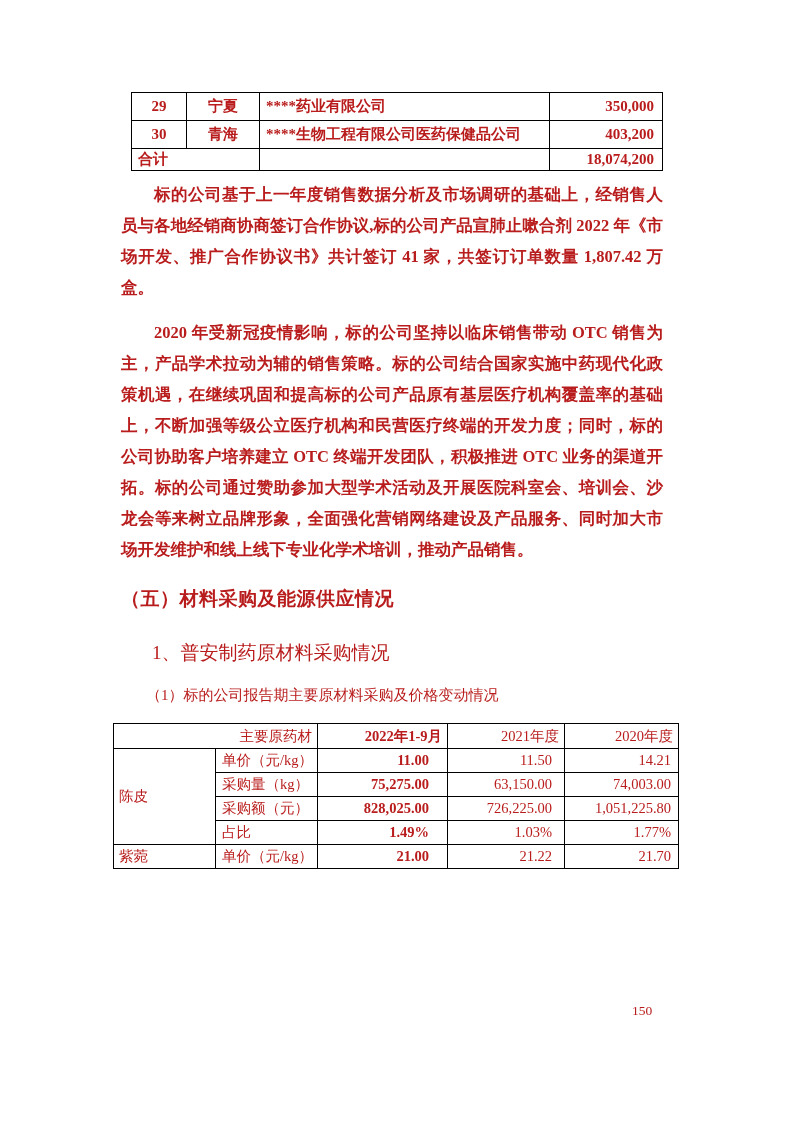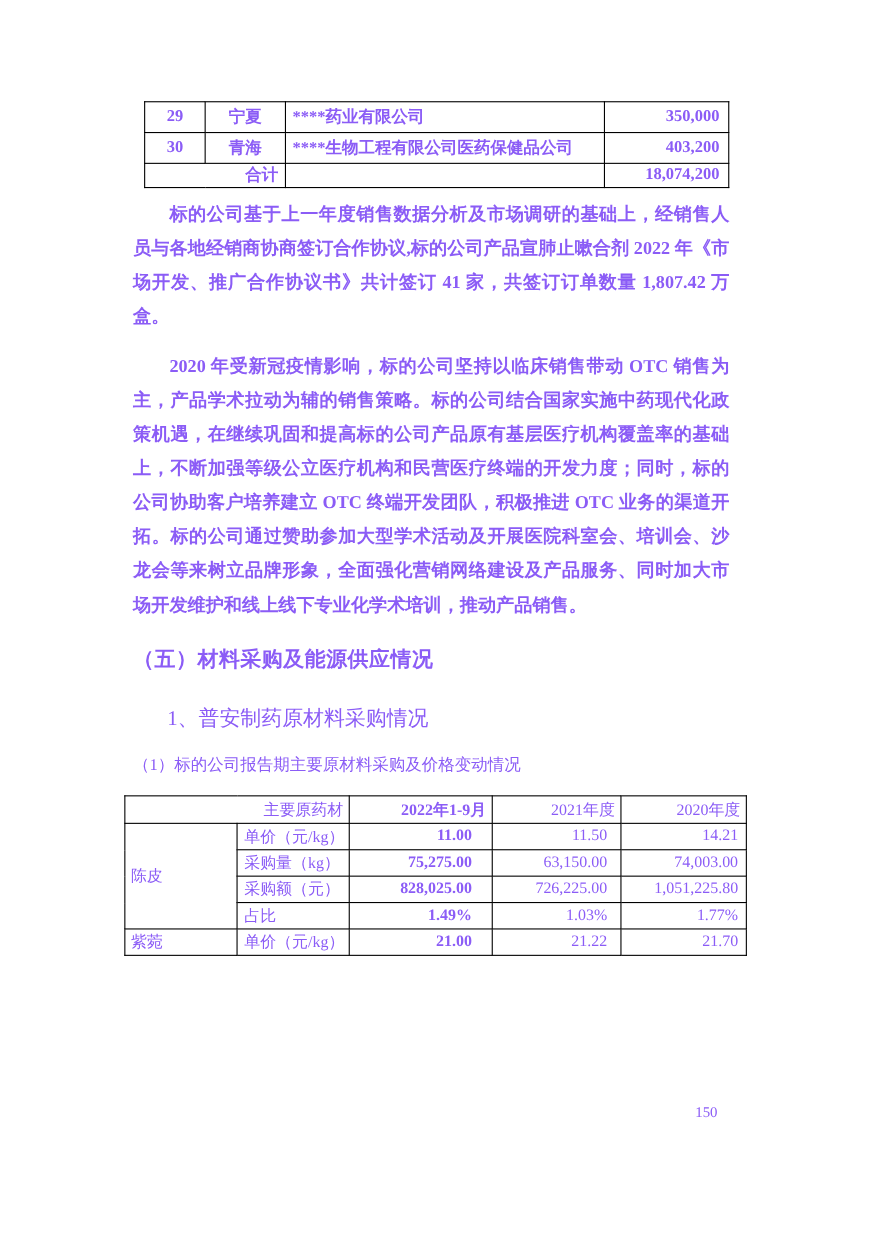--- a/index.html
+++ b/index.html
@@ -1,42 +1,42 @@
 <!DOCTYPE html>
 <html><head>
 <meta charset="utf-8">
 <style>
   * { margin:0; padding:0; box-sizing:border-box; }
   html,body { background:#ffffff; }
   .page {
     position:relative;
     width:793px; height:1122px;
     background:#fff;
-    color:#8b5cf6;
+    color:#b91c1c;
     font-family:"Liberation Serif","DejaVu Serif",serif;
     overflow:hidden;
   }
   .content { position:absolute; left:121px; top:92px; width:542px; }
 
   
   .top-table {
     border-collapse:collapse;
     margin-left:10px;
     width:532px;
     font-size:15px;
     font-weight:bold;
     table-layout:fixed;
   }
   .top-table td { border:1px solid #000; height:28px; padding:0 6px; overflow:hidden; white-space:nowrap; }
   .top-table .c-no     { width:55px;  text-align:center; }
   .top-table .c-region { width:73px;  text-align:center; }
   .top-table .c-company{ width:290px; text-align:left; }
   .top-table .c-amount { text-align:right; padding-right:8px; }
   .top-table .total-row td { height:22px; }
-  .top-table .c-total { text-align:right;margin-top:41px; }
+  .top-table .c-total { text-align:left;margin-top:41px; }
 
   
   .body-para {
     font-size:16.5px;
     font-weight:bold;
     line-height:31px;
     text-align:justify;
     text-indent:2em;
     margin-top:14px;
   }
@@ -44,21 +44,21 @@
 
   
   .section-heading {
     margin-top:21px;
     font-family:"Liberation Sans","DejaVu Sans",sans-serif;
     font-size:19px;
     font-weight:bold;
     letter-spacing:0.5px;
   }
   .sub1 { margin-top:28px; margin-left:31px; font-size:19px; font-weight:normal; }
-  .sub2 { margin-top:20px; font-size:15px; font-weight:normal; }
+  .sub2 { margin-top:20px; margin-left:25px; font-size:15px; font-weight:normal; }
 
   
   .material-table {
     border-collapse:collapse;
     margin-top:18px;
     margin-left:-8px;
     width:566px;
     font-size:14.5px;
     table-layout:fixed;
   }

